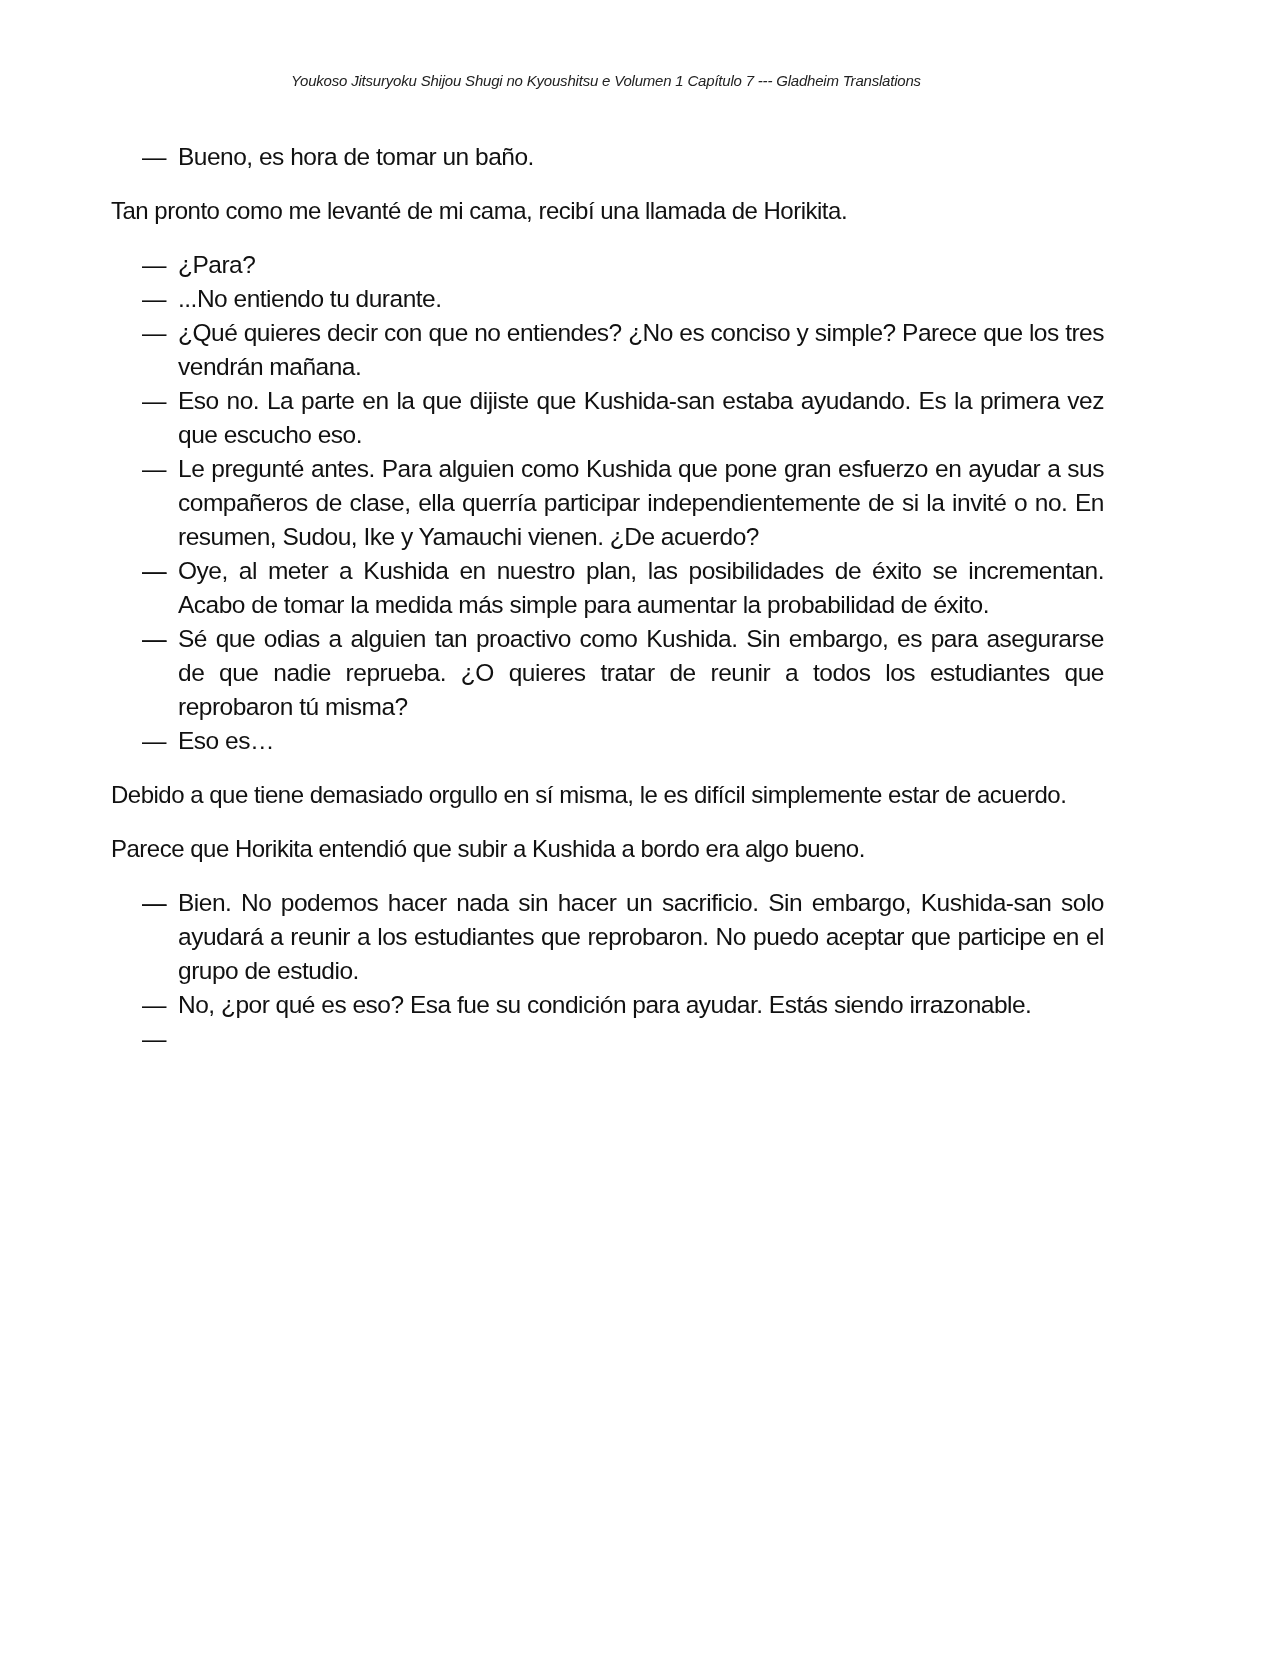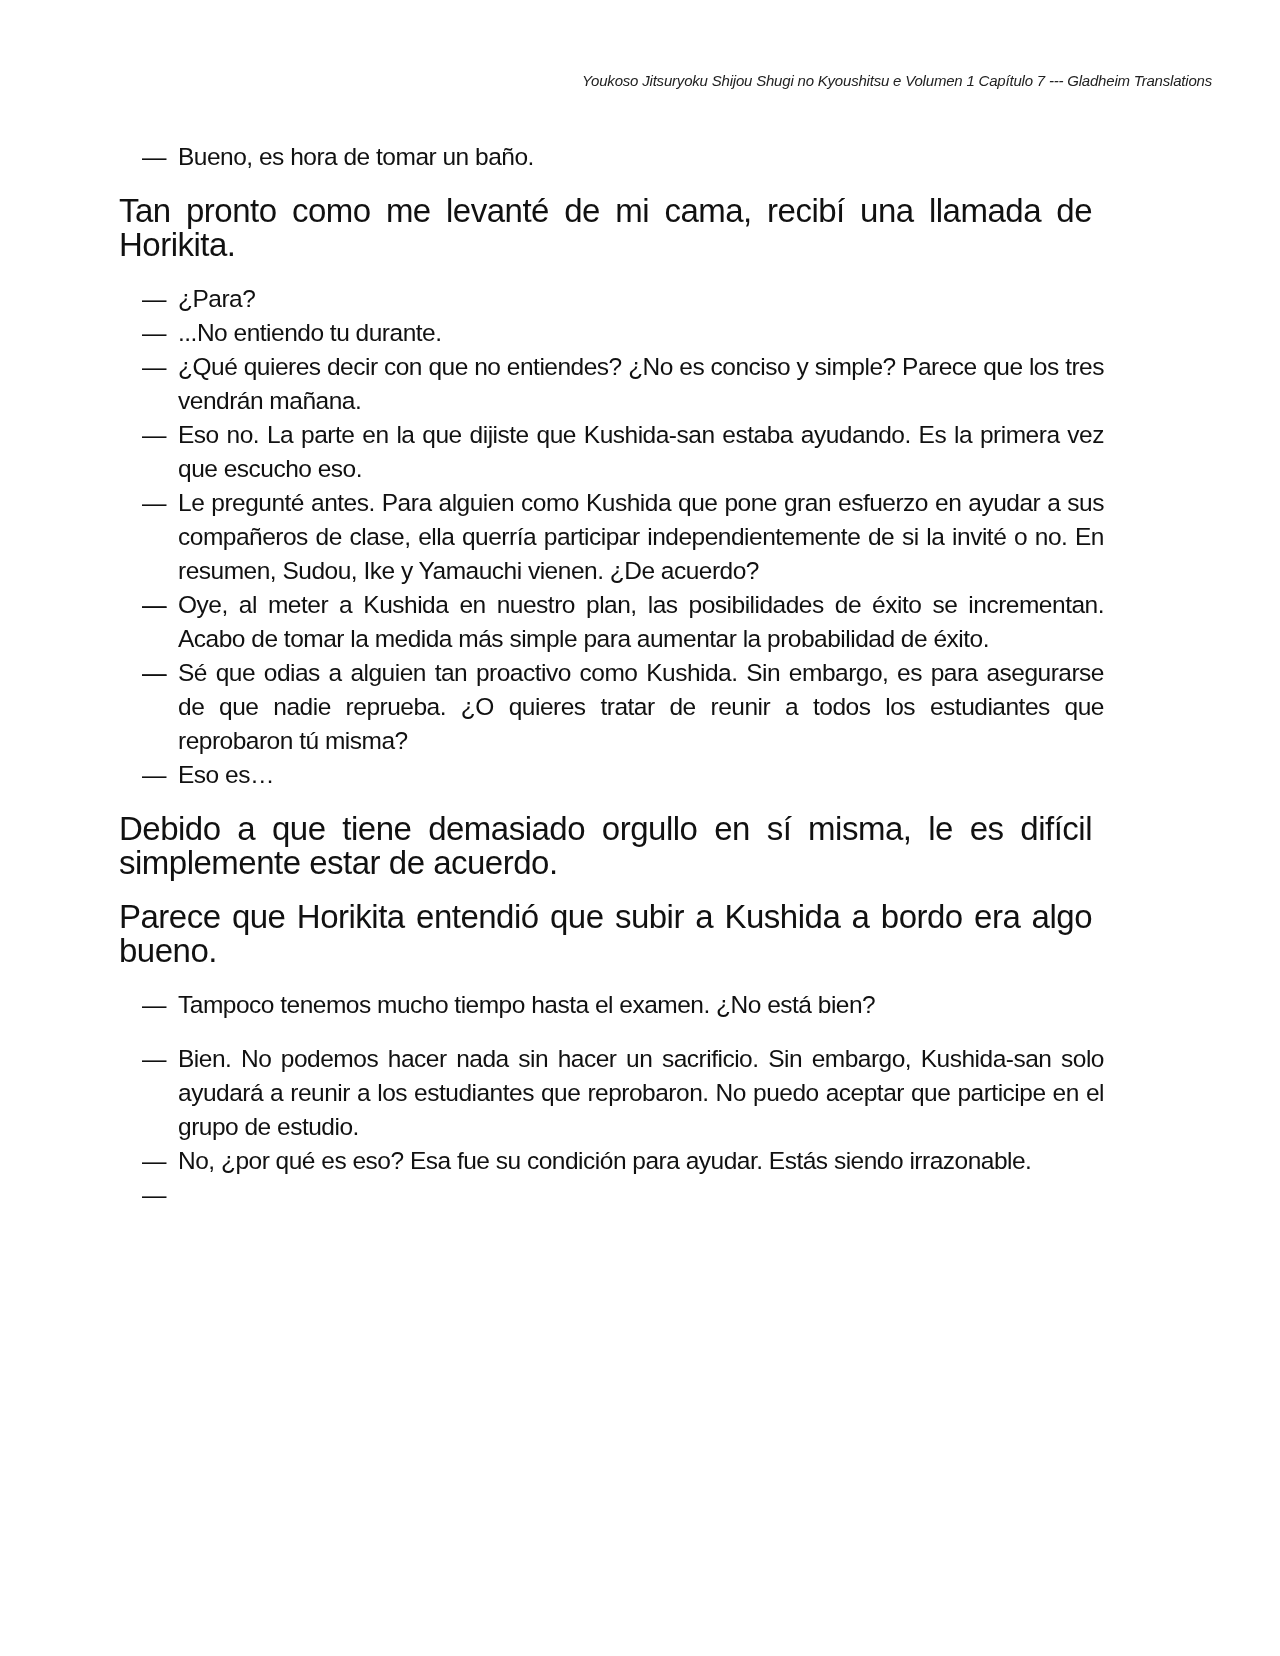--- a/index.html
+++ b/index.html
@@ -1,27 +1,27 @@
 <!DOCTYPE html>
 <html><head>
 <meta charset="utf-8">
 <style>
   html, body { margin: 0; padding: 0; }
   body {
     width: 1280px; height: 1656px; background: #ffffff; position: relative; overflow: hidden;
     font-family: "Liberation Sans", sans-serif; color: #111111;
   }
   .header {
-    position: absolute; left: 0; top: 72px; width: 1212px; text-align: right;
+    position: absolute; left: 0; top: 72px; width: 1212px; text-align: center;
     font-family: "Liberation Sans", sans-serif; font-style: italic; font-size: 15px; color: #222;
     letter-spacing: -0.2px;
   }
   .page { position: absolute; left: 107px; top: 140px; width: 997px; }
   .para {
-    font-size: 33px; line-height: 34px; text-align: justify; margin: 12px;
+    font-size: 24px; line-height: 34px; text-align: justify; margin: 4px;
     letter-spacing: -0.5px; word-spacing: 0px;
   }
   .narr { margin-bottom: 20px; }
   .dlg-group { margin: 0 0 20px 0; padding: 0; list-style: none; }
   .dlg {
     position: relative; padding-left: 71px; font-size: 24.5px; line-height: 34px;
     text-align: justify; letter-spacing: -0.5px;
   }
   .dash { position: absolute; left: 35px; top: 0; }
 </style>
@@ -48,21 +48,21 @@
     <li class="dlg"><span class="dash">—</span><span>Oye, al meter a Kushida en nuestro plan, las posibilidades de éxito se incrementan. Acabo de tomar la medida más simple para aumentar la probabilidad de éxito.</span></li>
     <li class="dlg"><span class="dash">—</span></li>
     <li class="dlg"><span class="dash">—</span><span>Sé que odias a alguien tan proactivo como Kushida. Sin embargo, es para asegurarse de que nadie reprueba. ¿O quieres tratar de reunir a todos los estudiantes que reprobaron tú misma?</span></li>
     <li class="dlg"><span class="dash">—</span><span>Eso es…</span></li>
   </ul>
 
   <p class="para narr">Debido a que tiene demasiado orgullo en sí misma, le es difícil simplemente estar de acuerdo.</p>
   <p class="para narr">Parece que Horikita entendió que subir a Kushida a bordo era algo bueno.</p>
 
   <ul class="dlg-group">
-    <li class="dlg"><span class="dash">—</span><span>Tampoco tenemos mucho tiempo hasta el examen. ¿No está bien?</span></li>
+    <li class="dlg"><span class="dash">—</span></li>
   </ul>
 
 
   <ul class="dlg-group">
     <li class="dlg"><span class="dash">—</span><span>Bien. No podemos hacer nada sin hacer un sacrificio. Sin embargo, Kushida-san solo ayudará a reunir a los estudiantes que reprobaron. No puedo aceptar que participe en el grupo de estudio.</span></li>
     <li class="dlg"><span class="dash">—</span><span>No, ¿por qué es eso? Esa fue su condición para ayudar. Estás siendo irrazonable.</span></li>
     <li class="dlg"><span class="dash">—</span></li>
   </ul>
 
 </div>

